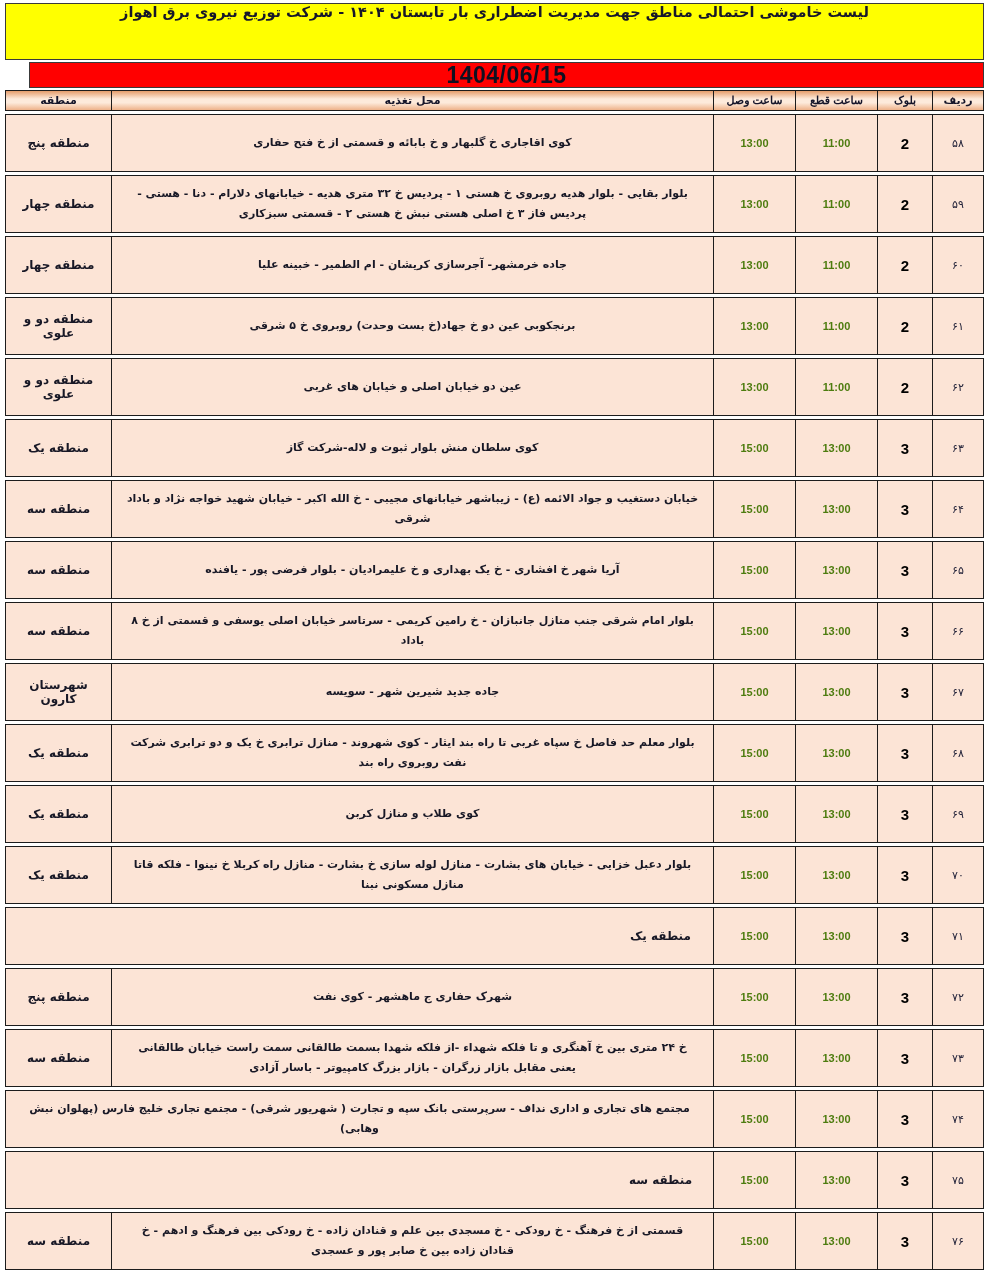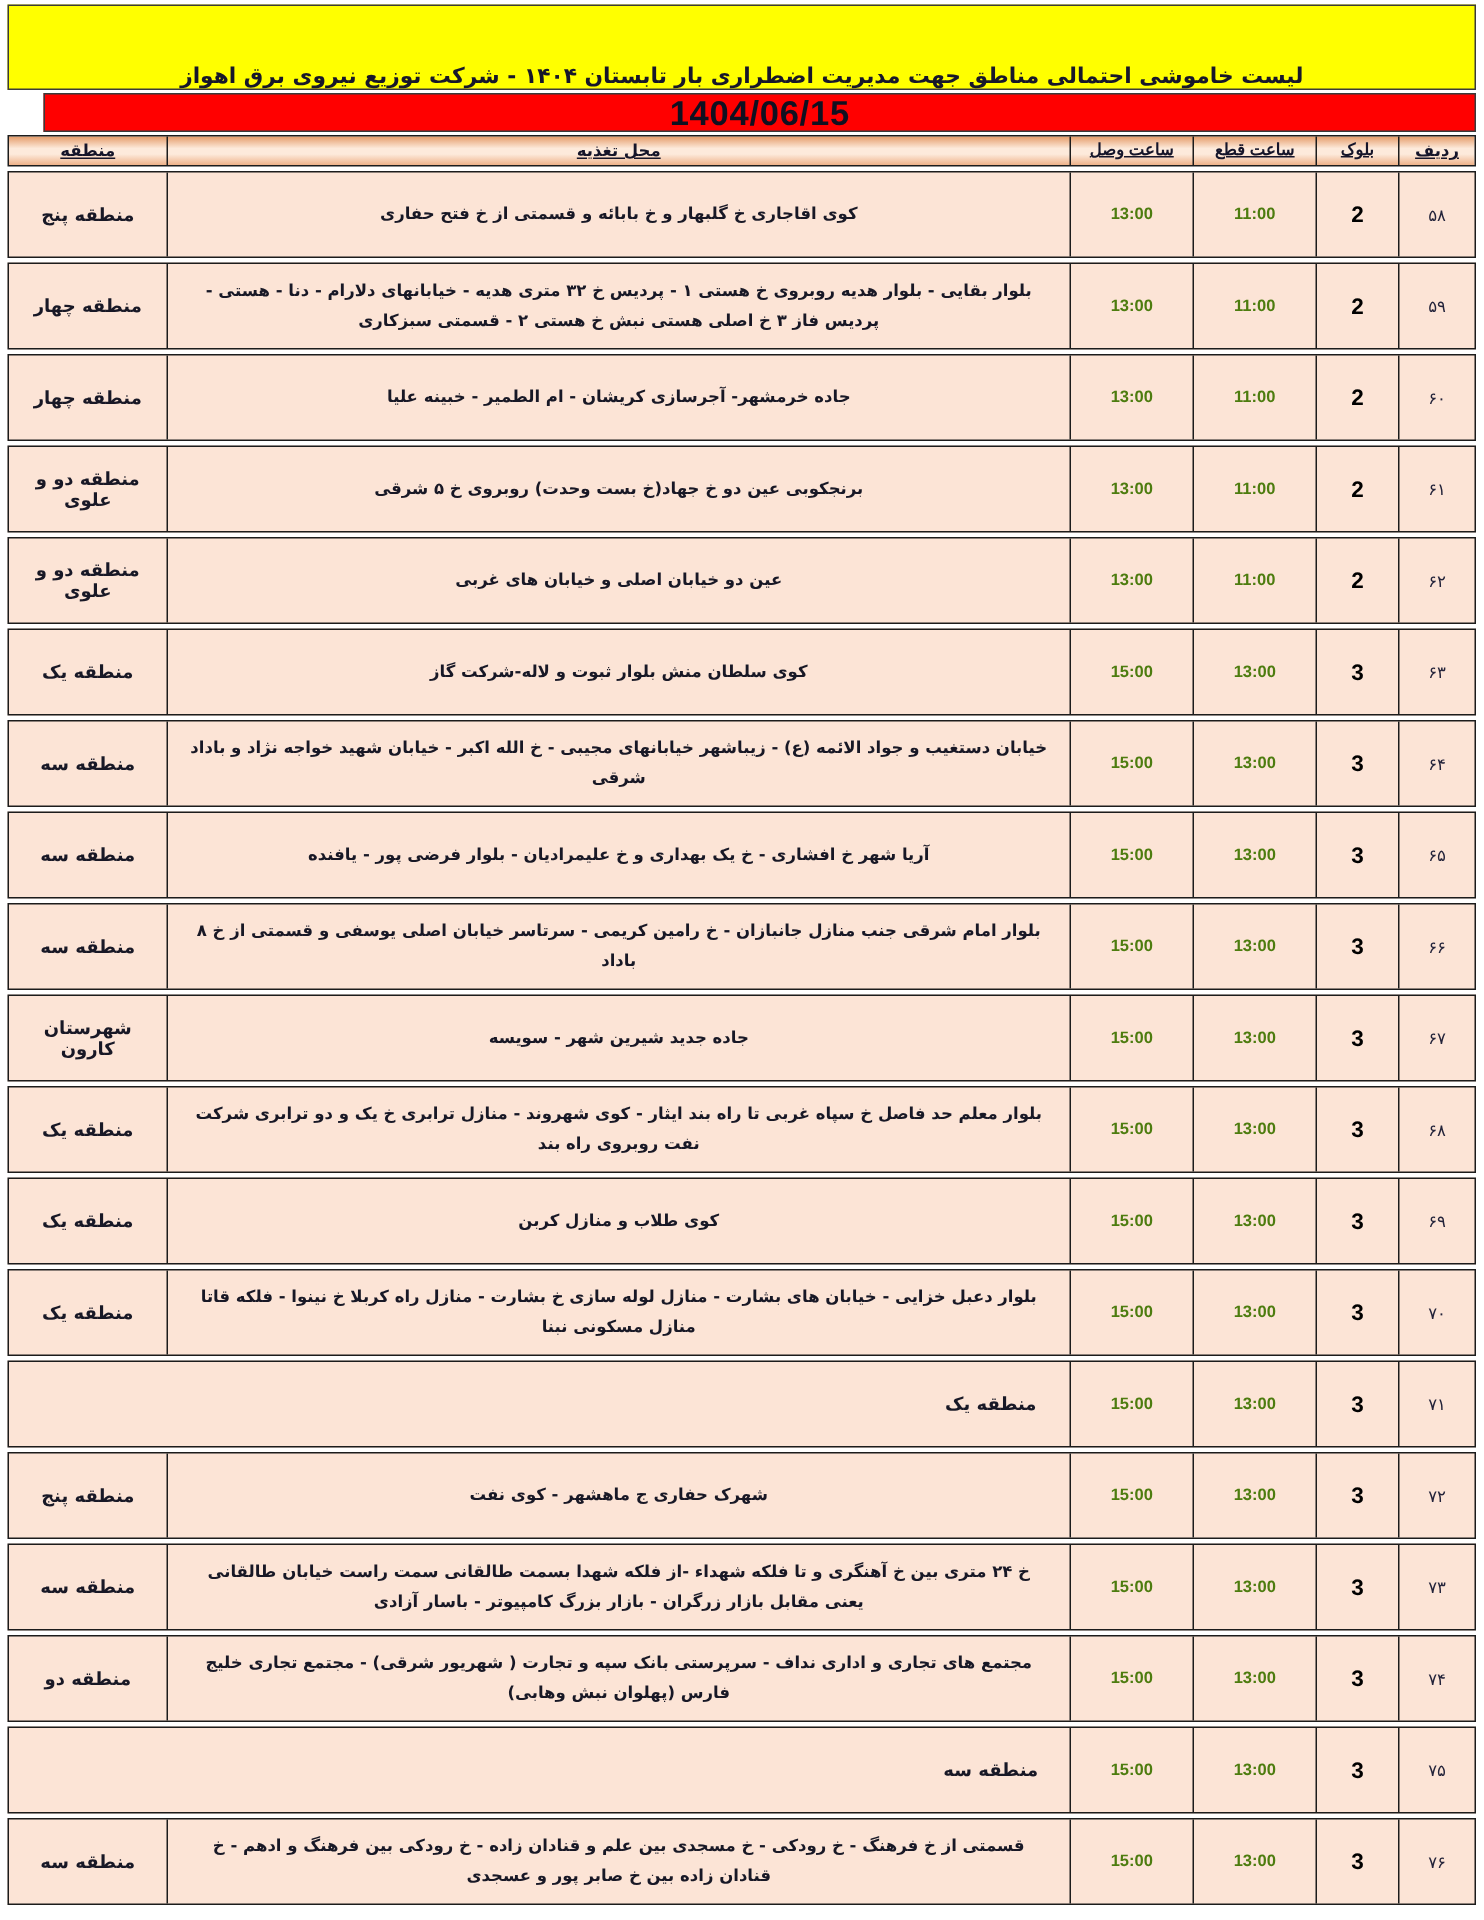--- a/index.html
+++ b/index.html
@@ -10,21 +10,21 @@
     --text_dark:#14141f;
   }
   *{box-sizing:border-box;margin:0;padding:0;}
   html,body{width:989px;height:1280px;overflow:hidden;background:#ffffff;}
   body{font-family:"DejaVu Sans",sans-serif;color:var(--text_dark);}
   .page{width:989px;height:1280px;padding:3px 5px 0;direction:rtl;}
 
   .title-bar{
     height:57px;background:var(--header_yellow);
     border:1px solid #3a3a3a;
-    display:flex;align-items:flex-end;justify-content:center;
+    display:flex;align-items:flex-start;justify-content:center;
     font-size:14.5px;font-weight:bold;color:#17172a;
     text-align:center;
   }
   .date-bar{
     height:26px;background:var(--date_red);
     border:1px solid #3a3a3a;margin-top:2px;
     display:flex;align-items:center;justify-content:center;
     font-family:"Liberation Sans",sans-serif;
     font-size:23px;font-weight:bold;color:#101020;
     letter-spacing:.5px;
@@ -45,21 +45,21 @@
   .cell{
     display:flex;align-items:center;justify-content:center;
     text-align:center;overflow:hidden;
   }
   .cell:not(:first-child){border-inline-start:1.6px solid var(--border_dark);}
   .c-rownum{width:50px;font-size:11px;color:#23233a;}
   .c-block{width:55px;font-family:"Liberation Sans",sans-serif;font-size:15px;font-weight:bold;color:#000;}
   .c-time{width:82px;font-family:"Liberation Sans",sans-serif;font-size:11px;font-weight:bold;color:#4d7c0f;}
   .c-loc{flex:1;font-size:11px;font-weight:bold;color:#181826;padding:2px 12px;line-height:1.8;}
   .c-region{width:106px;font-size:12px;font-weight:bold;color:#181826;padding:0 4px;}
-  .header .cell{font-size:11px;font-weight:bold;color:#15152a;padding:0 4px;line-height:1;text-decoration:underline;}
+  .header .cell{font-size:11px;font-weight:bold;color:#15152a;padding:0 4px;line-height:1;}
 </style>
 </head>
 <body>
 
 <div class="page">
 
   <div class="title-bar">
     <span>لیست خاموشی احتمالی مناطق جهت مدیریت اضطراری بار تابستان ۱۴۰۴ - شرکت توزیع نیروی برق اهواز</span>
   </div>
 
@@ -219,21 +219,20 @@
       <div class="cell c-loc">خ ۲۴ متری بین خ آهنگری و تا فلکه شهداء -از فلکه شهدا بسمت طالقانی سمت راست خیابان طالقانی یعنی مقابل بازار زرگران - بازار بزرگ کامپیوتر - باسار آزادی</div>
       <div class="cell c-region">منطقه سه</div>
     </div>
 
     <div class="row">
       <div class="cell c-rownum">۷۴</div>
       <div class="cell c-block">3</div>
       <div class="cell c-time">13:00</div>
       <div class="cell c-time">15:00</div>
       <div class="cell c-loc">مجتمع های تجاری و اداری نداف - سرپرستی بانک سپه و تجارت ( شهریور شرقی) - مجتمع تجاری خلیج فارس (پهلوان نبش وهابی)</div>
-      <div class="cell c-region">منطقه دو</div>
     </div>
 
     <div class="row">
       <div class="cell c-rownum">۷۵</div>
       <div class="cell c-block">3</div>
       <div class="cell c-time">13:00</div>
       <div class="cell c-time">15:00</div>
       <div class="cell c-region">منطقه سه</div>
     </div>
 

